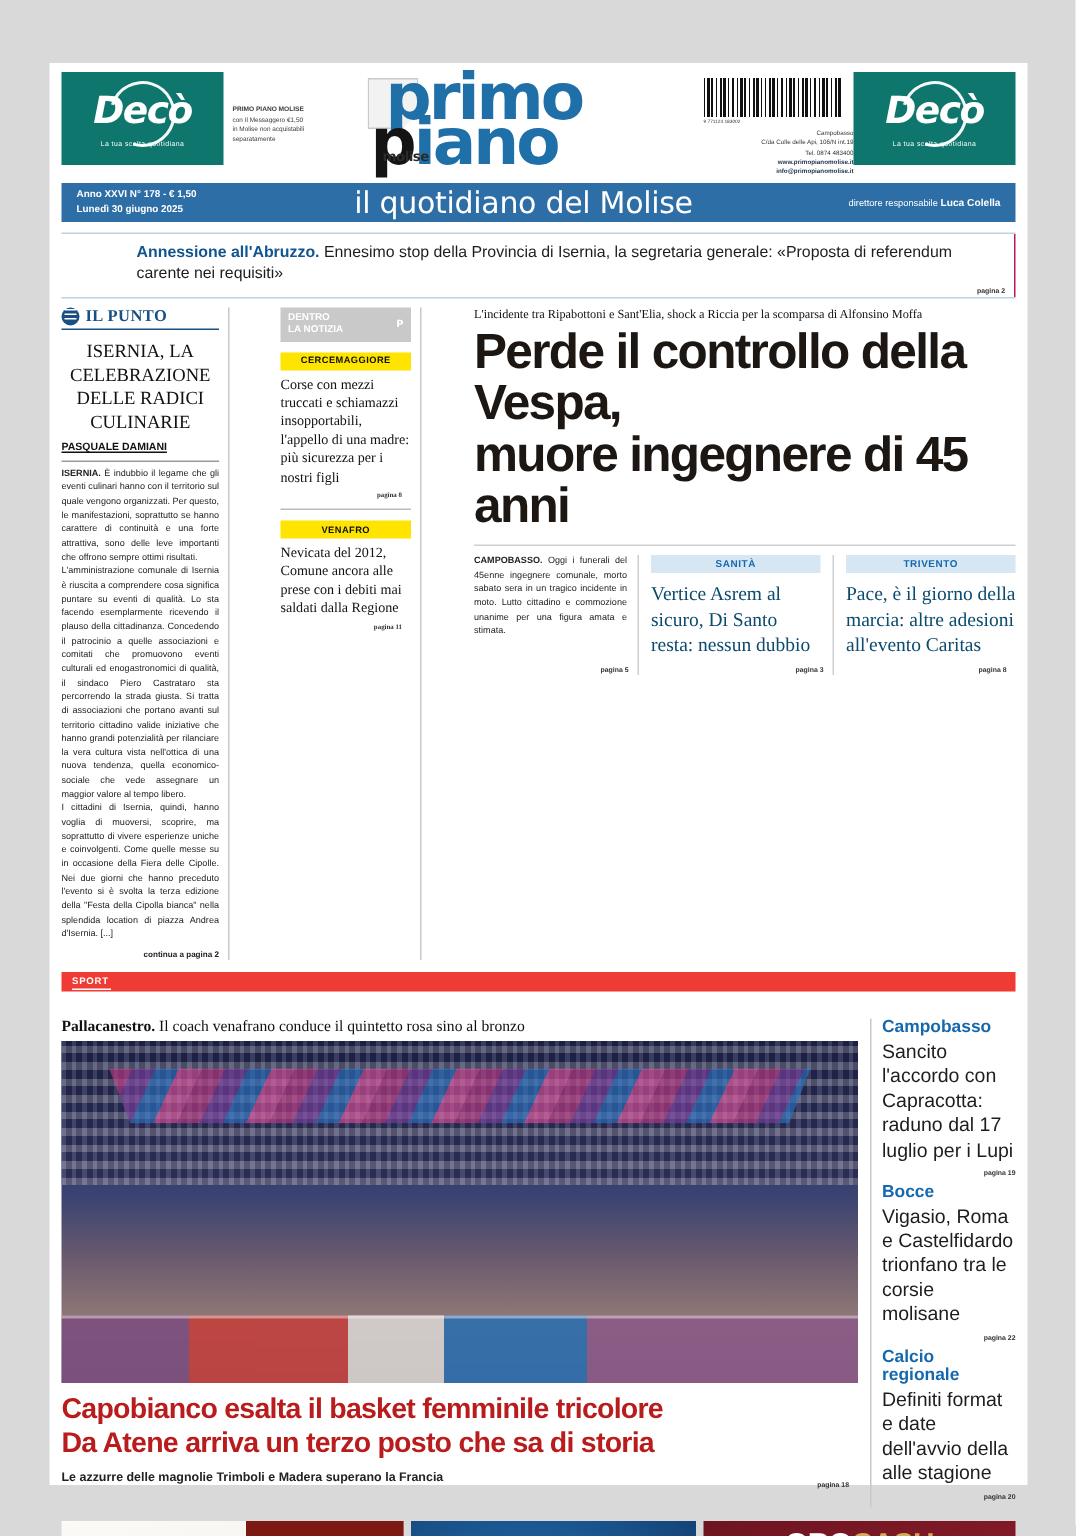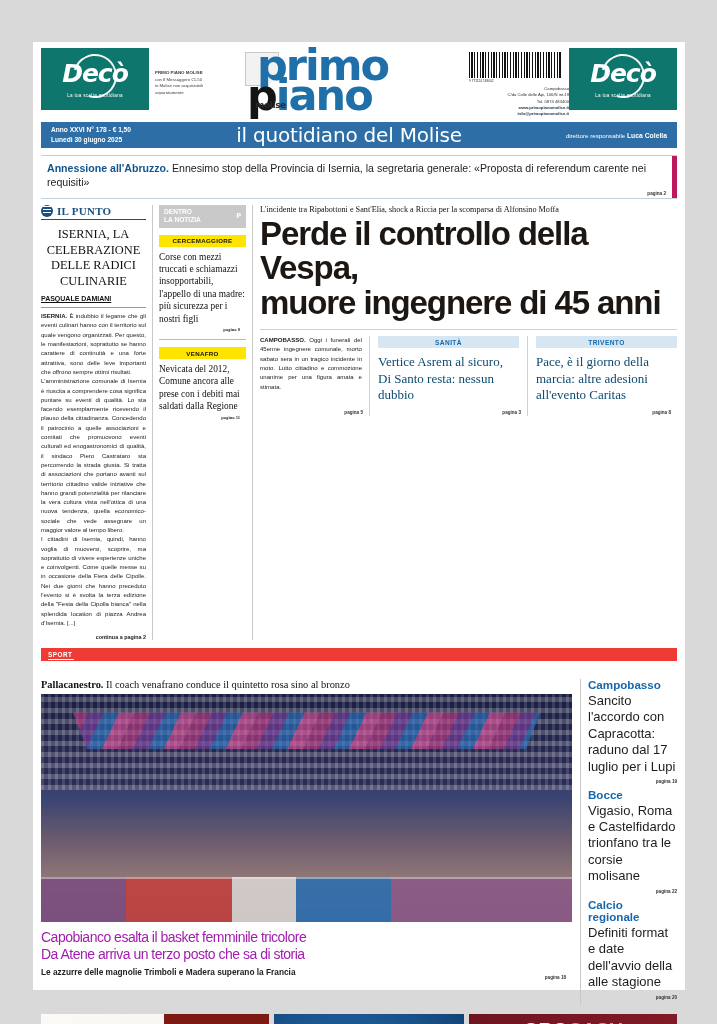--- a/index.html
+++ b/index.html
@@ -75,26 +75,26 @@
   .issue { font-size: 6.6px; line-height: 1.5; width: 150px; font-weight: bold; }
   .strip-title { flex: 1; text-align: center; font-size: 20px; font-weight: normal;
     font-family: "DejaVu Sans", sans-serif; letter-spacing: -.2px; }
   .director { width: 170px; text-align: right; font-size: 6.2px; }
   .director b { font-size: 6.8px; }
 
   
   .teasers { display: flex; margin: 7px 8px 0 8px; border-top: 1px solid #b9d2e6; border-bottom: 1px solid #b9d2e6; }
   .teaser { flex: 1; padding: 5px 6px 9px 6px; position: relative; font-size: 10.6px; line-height: 1.33;
     color: #1d1d1d; font-family: "Liberation Sans", sans-serif; }
-  .teaser:first-child { border-right: 5px solid #be185d; }
+  .teaser:first-child { border-right: 1px solid #be185d; margin-left: 44px; }
   .teaser b { color: #10558f; font-weight: bold; }
   .pg { position: absolute; right: 6px; bottom: 1px; font-size: 4.6px; font-weight: bold; color: #333; }
 
   
-  .main { display: flex; margin: 6px 8px 0 8px; }
+  .main { display: flex; margin: 6px 8px 0 8px; gap: 28px; }
 
   
   .col-punto { width: 112px; padding-right: 6px; border-right: 1px solid #c8c8c8; }
   .punto-head { display: flex; align-items: center; gap: 4px; border-bottom: 1.4px solid #1a4f82; padding-bottom: 2px; }
   .punto-dot { width: 12px; height: 12px; border-radius: 50%; background: #1a4f82; position: relative; }
   .punto-dot::after { content: ""; position: absolute; left: 2px; top: 4px; width: 8px; height: 1.2px; background: #fff;
     box-shadow: 0 3px 0 #fff, 0 -3px 0 #fff; }
   .punto-title { font-family: "Liberation Serif", serif; font-weight: bold; font-size: 11px; color: #1a4f82; letter-spacing: .3px; }
   .punto-h {
     font-family: "Liberation Serif", serif; font-size: 12.4px; line-height: 1.25; text-align: center;
@@ -172,22 +172,22 @@
 62b8 0 7%, transparent 8%),
       radial-gradient(ellipse at 77% 64%, #24407f 0 7%, transparent 8%),
       radial-gradient(ellipse at 88% 68%, #1f3a74 0 6%, transparent 7%),
       radial-gradient(ellipse at 16% 92%, #2c52a4 0 6%, transparent 7%),
       radial-gradient(ellipse at 38% 95%, #3259ae 0 6%, transparent 7%),
       radial-gradient(ellipse at 60% 95%, #2a4e9c 0 6%, transparent 7%),
       radial-gradient(ellipse at 80% 92%, #1e3a78 0 5%, transparent 6%);
   }
 
   .sport-head {
-    font-family: "Liberation Sans", sans-serif; font-weight: normal; font-size: 14px;
-    line-height: 1.18; letter-spacing: -.5px; color: #a21caf; padding-top: 7px;
+    font-family: "Liberation Sans", sans-serif; font-weight: bold; font-size: 19px;
+    line-height: 1.18; letter-spacing: -.5px; color: #b91c1c; padding-top: 7px;
   }
   .sport-sub { font-size: 8.3px; font-weight: bold; color: #222; padding-top: 5px; position: relative; padding-bottom: 4px; }
 
   .sport-right { width: 96px; padding-left: 7px; }
   .sr-item { padding-bottom: 5px; position: relative; }
   .sr-title { color: #1668ad; font-weight: bold; font-size: 11.6px; line-height: 1.1; }
   .sr-text { font-size: 13px; line-height: 1.26; color: #1d1d1d; padding-top: 1px; }
   .sr-pg { text-align: right; font-size: 4.6px; font-weight: bold; color: #333; padding-top: 4px; }
 
   

